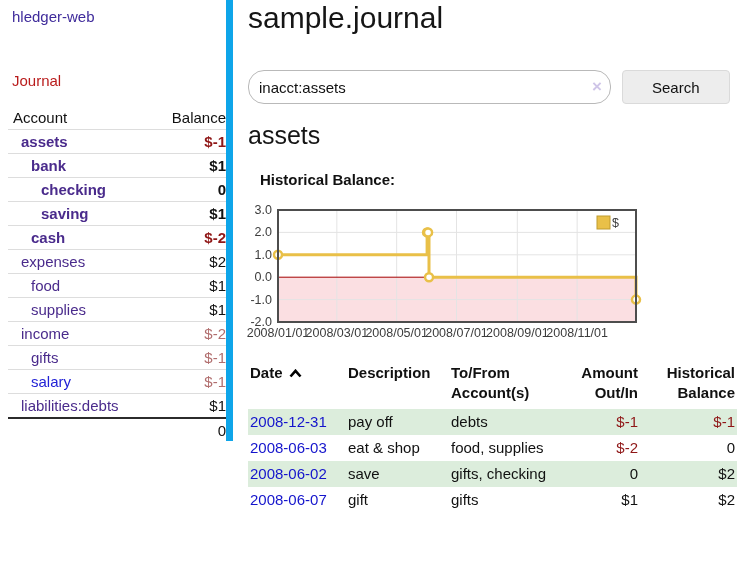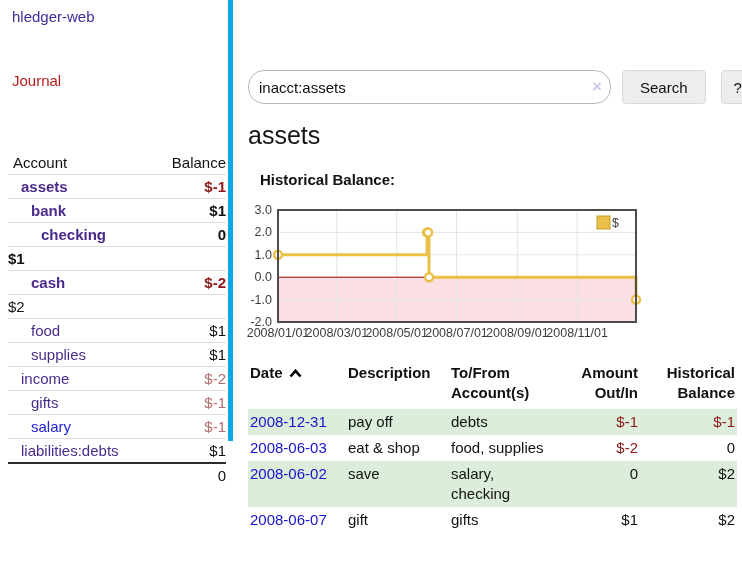--- a/index.html
+++ b/index.html
@@ -6,30 +6,30 @@
   html,body { background:#fff; }
   body {
     width:742px; height:582px; position:relative; overflow:hidden;
     font-family:"Liberation Sans", sans-serif; color:#111;
   }
   a { text-decoration:none; }
 
   
   #sidebar {
     position:absolute; left:0; top:0; width:233px; height:441px;
-    border-right:5px solid #0ea5e9;
+    border-right:7px solid #0ea5e9;
   }
   .brand { position:absolute; left:12px; top:8px; font-size:15px; color:#3f2b9b; cursor:pointer; }
   .journal-link { position:absolute; left:12px; top:72px; font-size:15px; color:#b91c1c; cursor:pointer; }
   #balances { position:absolute; left:8px; top:105px; width:218px; font-size:15px; }
   .b-row {
     display:flex; align-items:center; height:24px;
     border-top:1px solid #ddd;
   }
-  .b-row.hdr { border-top:none;margin-top:45px; }
+  .b-row.hdr { border-top:none; }
   .b-row .acct { flex:1; }
   .b-row .amt { text-align:right; white-space:nowrap; }
   .b-row.hdr .acct { padding-left:5px; color:#111; }
   .b-row.hdr .amt { color:#111; }
   .acct a { color:#4a2b8c; }
   .b-row.cur .acct a, .b-row.cur .amt { font-weight:bold; }
   .d1 .acct { padding-left:13px; }
   .d2 .acct { padding-left:23px; }
   .d3 .acct { padding-left:33px; }
   .blue a { color:#2222d6 !important; }
@@ -47,21 +47,21 @@
   .search-wrap input {
     width:100%; height:100%; border:1px solid #b9b9b9; border-radius:16px;
     padding:0 30px 0 10px; font-size:15px; font-family:inherit; color:#111; outline:none;
   }
   .clear-x {
     position:absolute; right:9px; top:7px; color:#cfc5e8; font-size:17px; font-weight:bold;
     cursor:pointer; line-height:20px;
   }
   .btn {
     height:34px; background:#ededed; border:1px solid #dadada; border-radius:4px;
-    font-size:15px; font-family:inherit; color:#111; cursor:pointer; padding:0 17px;
+    font-size:15px; font-family:inherit; color:#111; cursor:pointer; padding:0 29px;
   }
   .btn.search { margin-left:11px; }
   .btn.help { margin-left:15px; padding:0 12px; }
   h2.acct-title { position:absolute; left:0; top:121px; font-size:25px; font-weight:500; color:#151515; }
   .chart-label { position:absolute; left:12px; top:171px; font-size:15px; font-weight:bold; color:#111; }
 
   #chart-box { position:absolute; left:0; top:203px; width:396px; height:142px; }
   #chart-svg { overflow:visible; display:block; }
   #chart-svg text.tick { font-size:12.5px; fill:#3c3c3c; font-family:"Liberation Sans", sans-serif; }
 
@@ -99,27 +99,29 @@
     </div>
     <div class="b-row cur d2">
       <span class="acct"><a>bank</a></span>
       <span class="amt">$1</span>
     </div>
     <div class="b-row cur d3">
       <span class="acct"><a>checking</a></span>
       <span class="amt">0</span>
     </div>
     <div class="b-row cur d3">
+      <span class="acct"><a>saving</a></span>
       <span class="amt">$1</span>
     </div>
     <div class="b-row cur d2">
       <span class="acct"><a>cash</a></span>
       <span class="amt neg-strong">$-2</span>
     </div>
     <div class="b-row d1">
+      <span class="acct"><a>expenses</a></span>
       <span class="amt">$2</span>
     </div>
     <div class="b-row d2">
       <span class="acct"><a>food</a></span>
       <span class="amt">$1</span>
     </div>
     <div class="b-row d2">
       <span class="acct"><a>supplies</a></span>
       <span class="amt">$1</span>
     </div>
@@ -140,20 +142,21 @@
       <span class="amt">$1</span>
     </div>
     <div class="b-row total">
       <span class="acct"></span>
       <span class="amt">0</span>
     </div>
   </div>
 </div>
 
 <div id="main">
+  <h1 class="page-title">sample.journal</h1>
 
   <div class="search-row">
     <span class="search-wrap">
       <input type="text" value="inacct:assets" style="">
       <span class="clear-x">×</span>
     </span>
     <button class="btn search">Search</button>
     <button class="btn help">?</button>
   </div>
 
@@ -238,21 +241,21 @@
       <tr>
         <td><a class="date">2008-06-03</a></td>
         <td>eat &amp; shop</td>
         <td class="accts-cell">food, supplies</td>
         <td class="r neg">$-2</td>
         <td class="r">0</td>
       </tr>
       <tr class="alt">
         <td><a class="date">2008-06-02</a></td>
         <td>save</td>
-        <td class="accts-cell">salary, checking</td>
+        <td class="accts-cell">gifts, checking</td>
         <td class="r">0</td>
         <td class="r">$2</td>
       </tr>
       <tr>
         <td><a class="date">2008-06-07</a></td>
         <td>gift</td>
         <td class="accts-cell">gifts</td>
         <td class="r">$1</td>
         <td class="r">$2</td>
       </tr>

